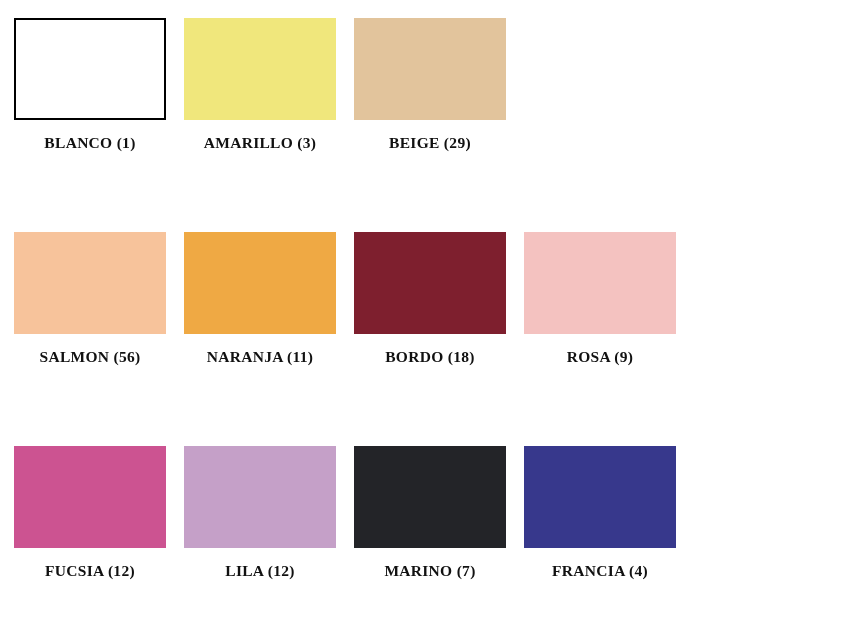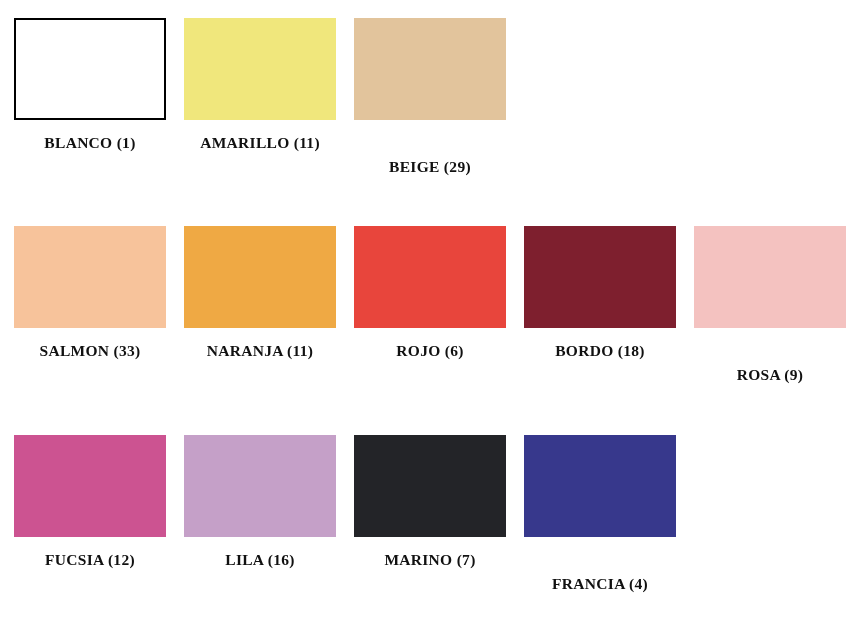--- a/index.html
+++ b/index.html
@@ -32,21 +32,20 @@
   }
   .swatch-cell {
     width: 152px;
     margin-right: 18px;
     display: flex;
     flex-direction: column;
     align-items: center;
   }
   .swatch-cell:last-child {
     margin-right: 0;
-    gap: 24px;
   }
   .swatch-chip {
     width: 152px;
     height: 102px;
     box-sizing: border-box;
     display: block;
   }
   .swatch-chip.bordered {
     border: 2px solid #000000;
   }
@@ -65,57 +64,53 @@
 <body>
 
 <div id="palette">
     <div class="palette-row">
       <div class="swatch-cell">
         <div class="swatch-chip bordered" style="background-color: rgb(255, 255, 255);"></div>
         <div class="swatch-label">BLANCO (1)</div>
       </div>
       <div class="swatch-cell">
         <div class="swatch-chip" style="background-color: rgb(240, 231, 124);"></div>
-        <div class="swatch-label">AMARILLO (11)</div>
+        <div class="swatch-label">AMARILLO (3)</div>
       </div>
       <div class="swatch-cell">
         <div class="swatch-chip" style="background-color: rgb(226, 196, 156);"></div>
         <div class="swatch-label">BEIGE (29)</div>
       </div>
     </div>
     <div class="palette-row">
       <div class="swatch-cell">
         <div class="swatch-chip" style="background-color: rgb(247, 195, 155);"></div>
-        <div class="swatch-label">SALMON (33)</div>
+        <div class="swatch-label">SALMON (56)</div>
       </div>
       <div class="swatch-cell">
         <div class="swatch-chip" style="background-color: rgb(239, 169, 68);"></div>
         <div class="swatch-label">NARANJA (11)</div>
-      </div>
-      <div class="swatch-cell">
-        <div class="swatch-chip" style="background-color: rgb(232, 69, 60);"></div>
-        <div class="swatch-label">ROJO (6)</div>
       </div>
       <div class="swatch-cell">
         <div class="swatch-chip" style="background-color: rgb(126, 31, 46);"></div>
         <div class="swatch-label">BORDO (18)</div>
       </div>
       <div class="swatch-cell">
         <div class="swatch-chip" style="background-color: rgb(244, 194, 192);"></div>
         <div class="swatch-label">ROSA (9)</div>
       </div>
     </div>
     <div class="palette-row">
       <div class="swatch-cell">
         <div class="swatch-chip" style="background-color: rgb(204, 83, 145);"></div>
         <div class="swatch-label">FUCSIA (12)</div>
       </div>
       <div class="swatch-cell">
         <div class="swatch-chip" style="background-color: rgb(197, 160, 200);"></div>
-        <div class="swatch-label">LILA (16)</div>
+        <div class="swatch-label">LILA (12)</div>
       </div>
       <div class="swatch-cell">
         <div class="swatch-chip" style="background-color: rgb(35, 36, 40);"></div>
         <div class="swatch-label">MARINO (7)</div>
       </div>
       <div class="swatch-cell">
         <div class="swatch-chip" style="background-color: rgb(55, 56, 140);"></div>
         <div class="swatch-label">FRANCIA (4)</div>
       </div>
     </div>

